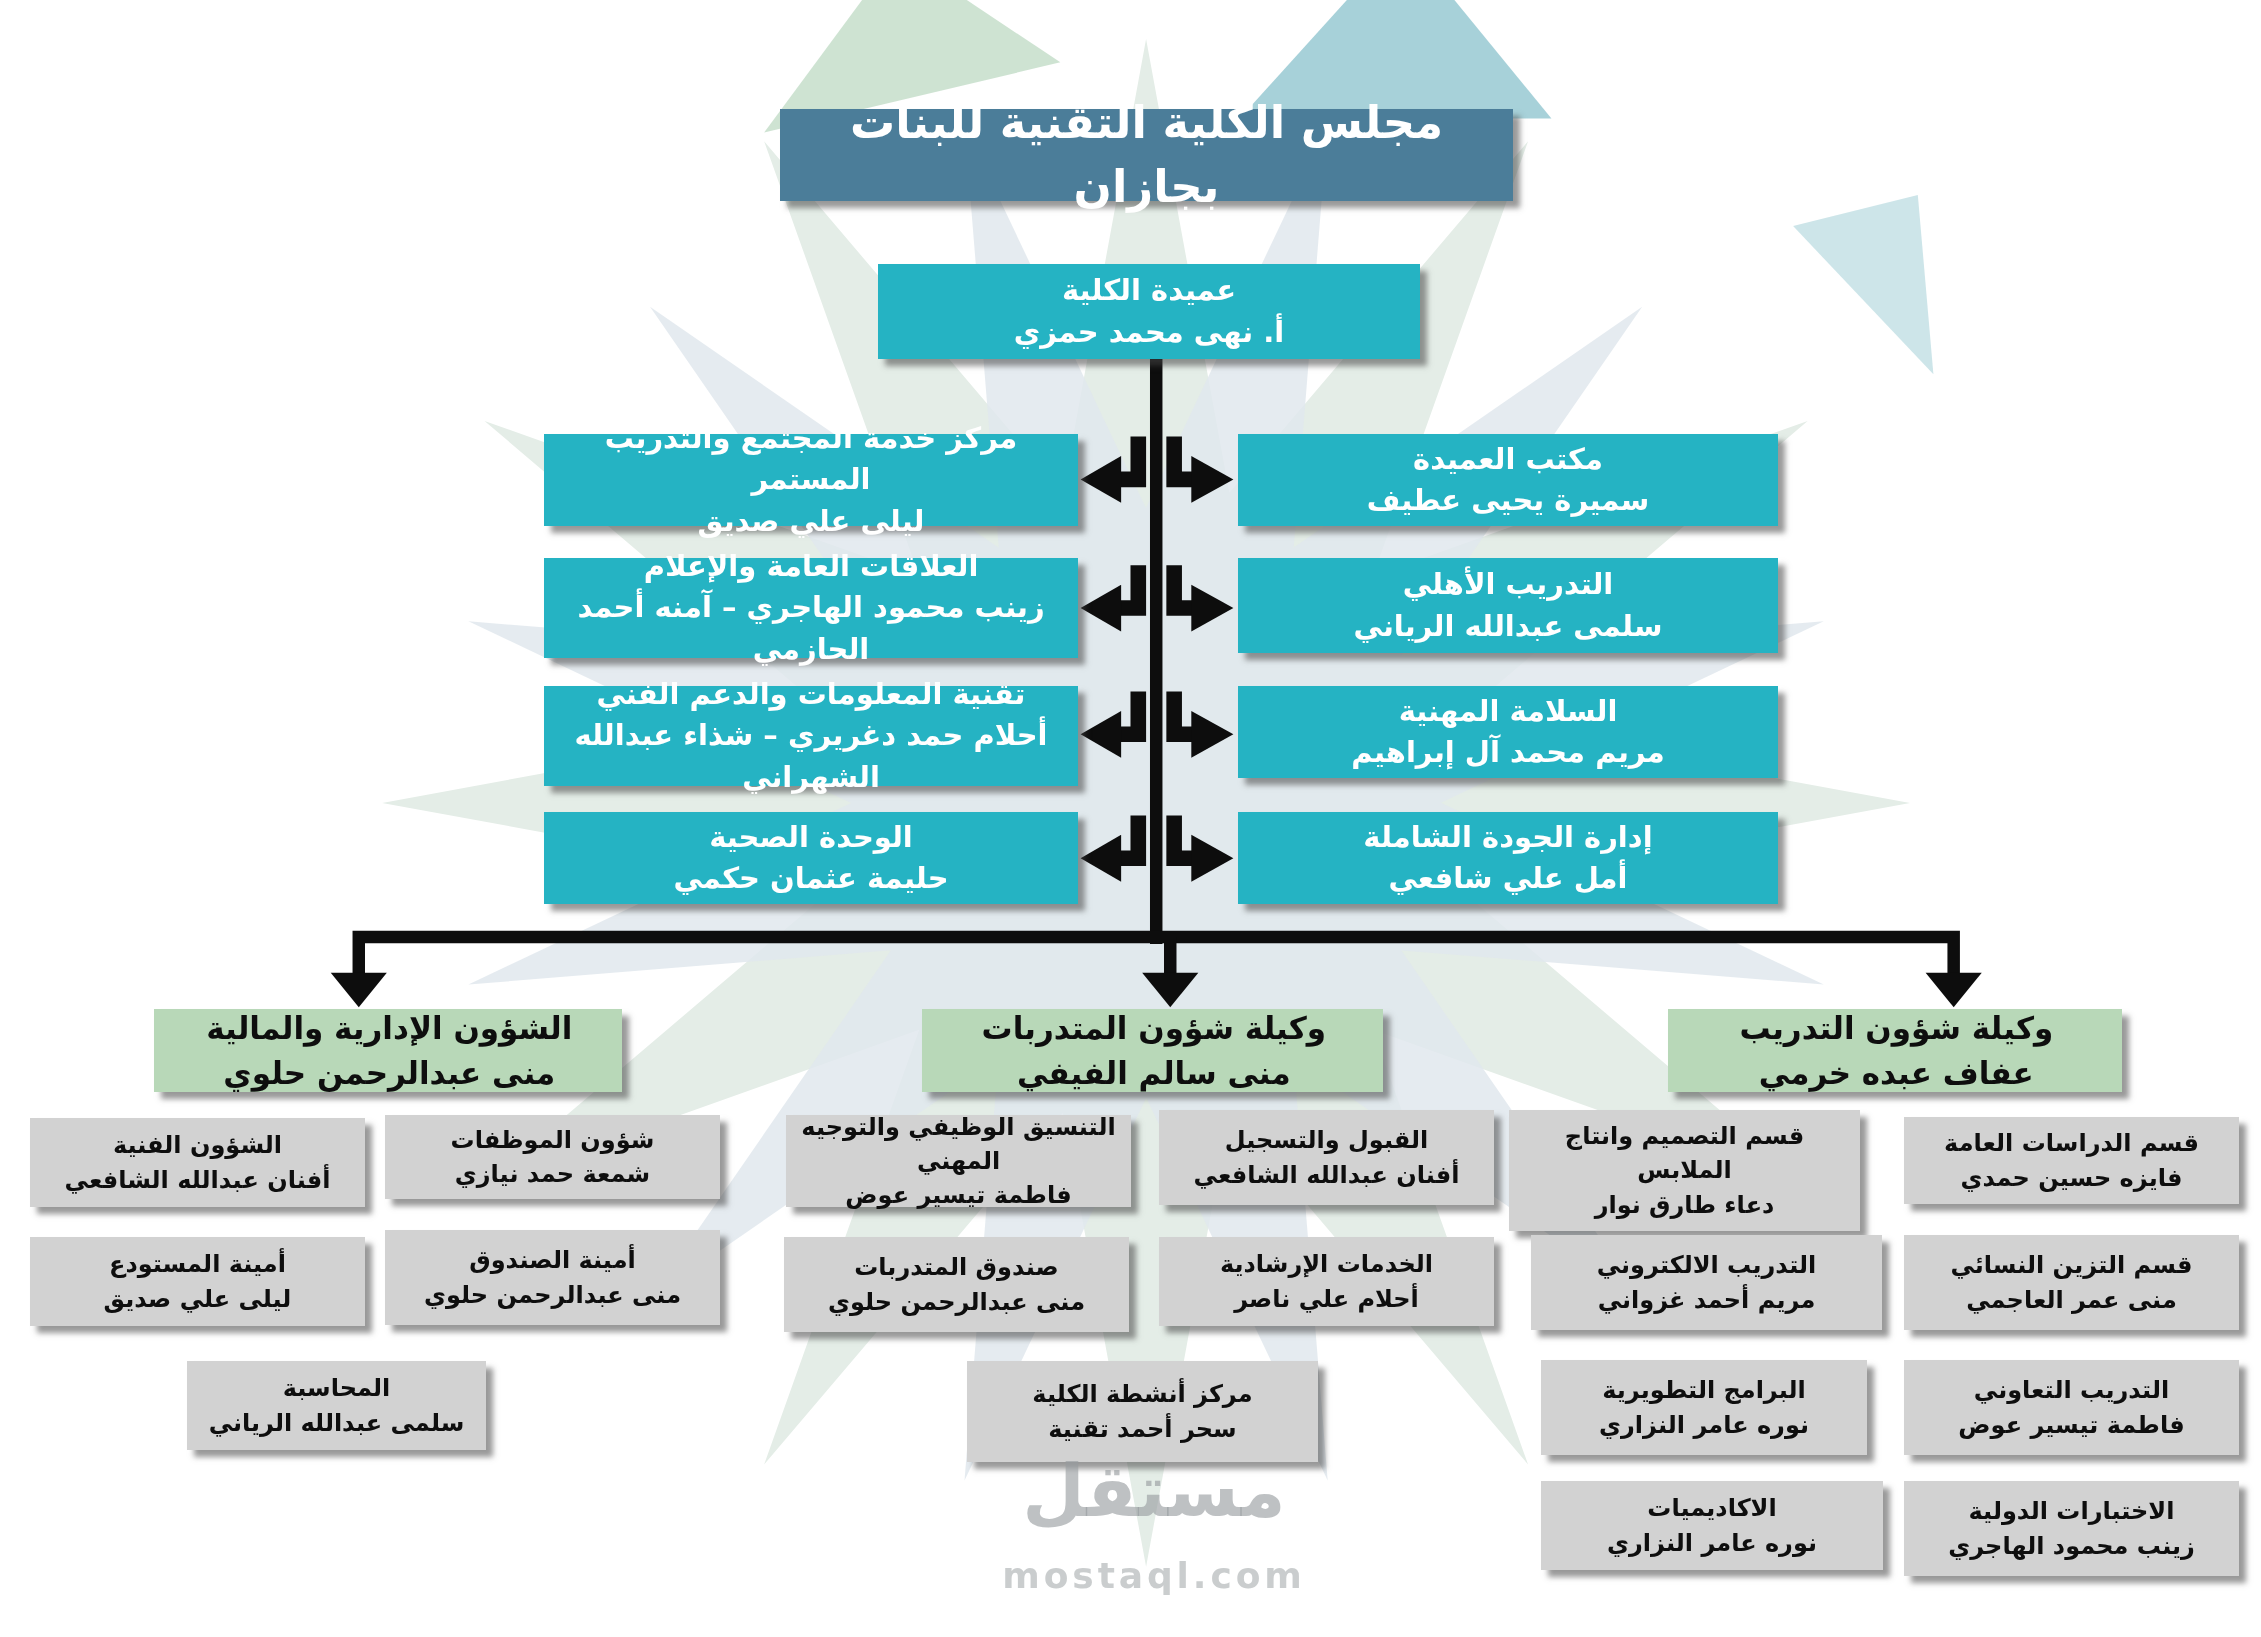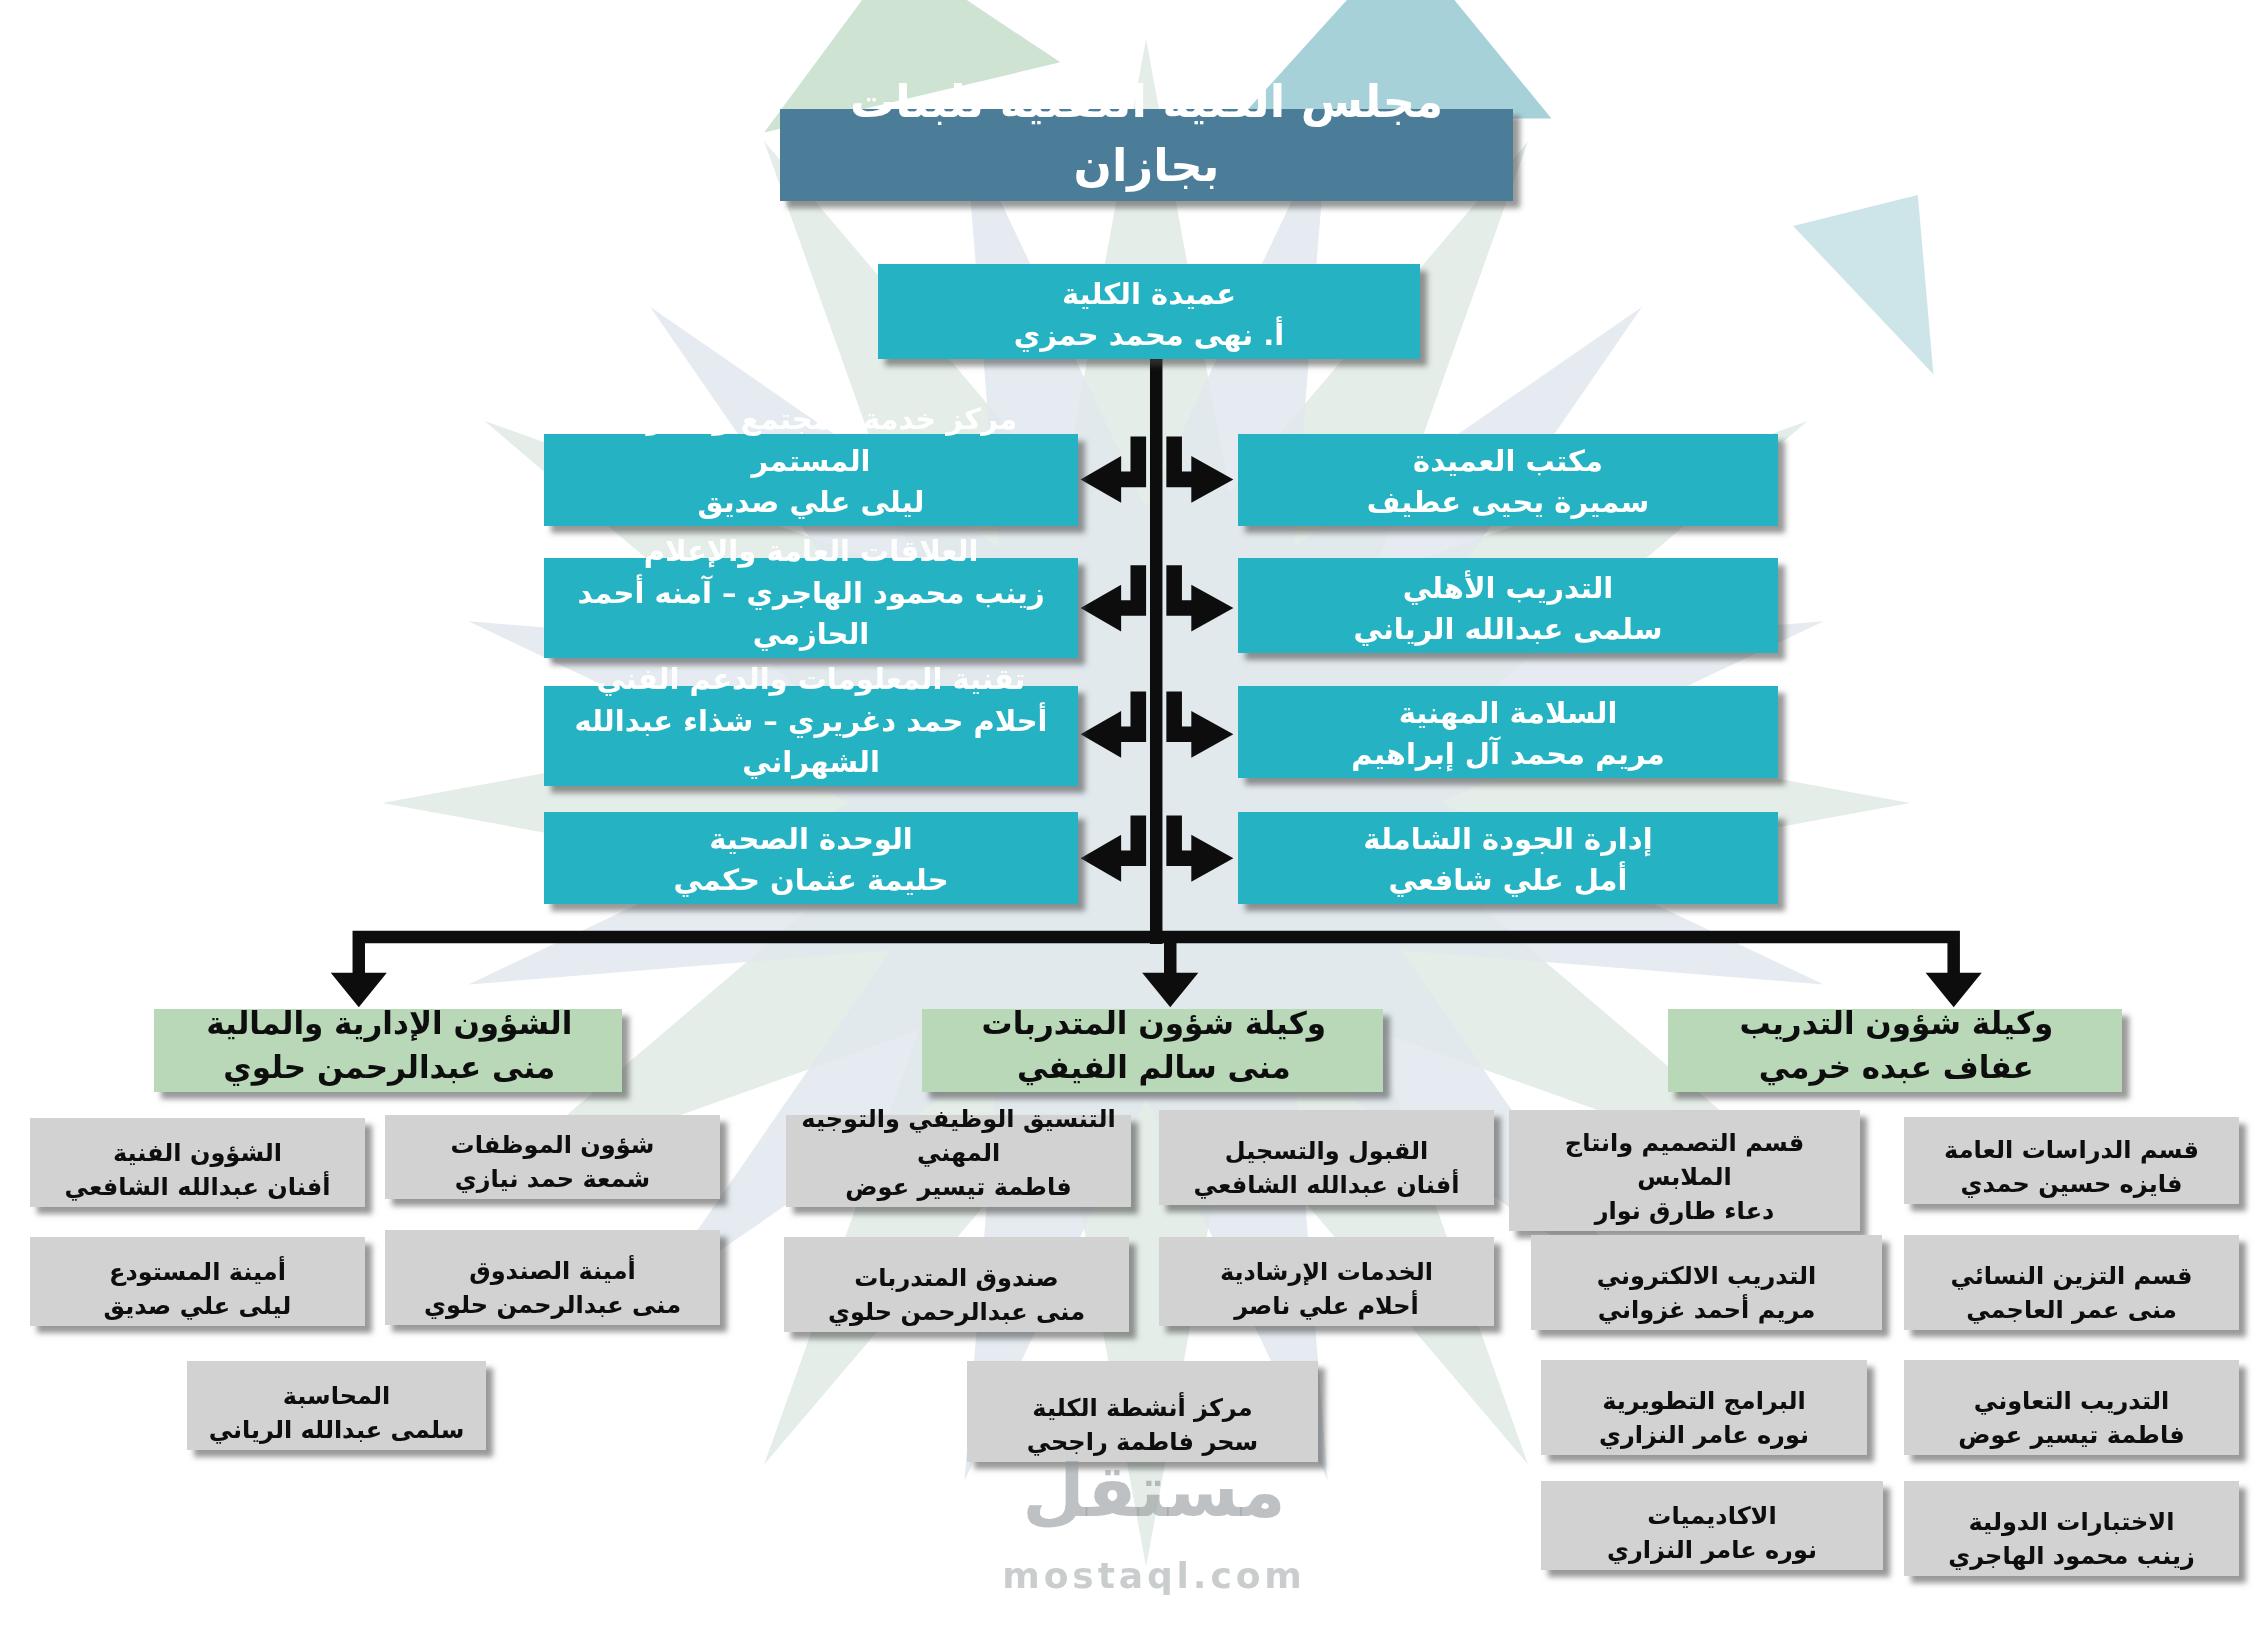--- a/index.html
+++ b/index.html
@@ -1,19 +1,19 @@
 <!DOCTYPE html>
 <html lang="ar" style="font-size:12.5px"><head>
 <meta charset="utf-8">
 <style>
   html,body{margin:0;padding:0;background:#ffffff;}
   body{width:2261px;height:1637px;position:relative;overflow:hidden;
        font-family:"DejaVu Sans", sans-serif;}
   .layer{position:absolute;left:0;top:0;pointer-events:none;}
-  .box{position:absolute;display:flex;flex-direction:column;justify-content:flex-end;
+  .box{position:absolute;display:flex;flex-direction:column;justify-content:center;
        align-items:center;text-align:center;font-weight:bold;box-sizing:border-box;
        padding:3.1px 9.4px;line-height:1.42;
        box-shadow:7px 7px 5.5px rgba(70,70,70,.55);}
   .header{background:#4b7d99;color:#ffffff;font-size:45px;letter-spacing:0.8px;}
   .teal{background:#25b3c3;color:#ffffff;font-size:29px;}
   .green{background:#b8d8b8;color:#0e0e0e;font-size:31px;padding-left:12px;}
   .gray{background:#d2d2d2;color:#0e0e0e;font-size:24px;}
   .t,.n{width:100%;}
   .wm{position:absolute;left:881px;top:1452px;width:546px;text-align:center;}
   .wm-ar{font-size:72px;font-weight:bold;color:rgba(150,155,158,.62);line-height:1.1;}
@@ -152,21 +152,21 @@
 <div class="box gray" style="left:784px;top:1237px;width:345px;height:95px">
   <div class="t">صندوق المتدربات</div>
   <div class="n">منى عبدالرحمن حلوي</div>
 </div>
 <div class="box gray" style="left:1159px;top:1237px;width:335px;height:89px">
   <div class="t">الخدمات الإرشادية</div>
   <div class="n">أحلام علي ناصر</div>
 </div>
 <div class="box gray" style="left:967px;top:1361px;width:351px;height:101px">
   <div class="t">مركز أنشطة الكلية</div>
-  <div class="n">سحر فاطمة راجحي</div>
+  <div class="n">سحر أحمد تقنية</div>
 </div>
 
 <div class="box gray" style="left:1509px;top:1110px;width:351px;height:121px">
   <div class="t">قسم التصميم وانتاج الملابس</div>
   <div class="n">دعاء طارق نوار</div>
 </div>
 <div class="box gray" style="left:1531px;top:1235px;width:351px;height:95px">
   <div class="t">التدريب الالكتروني</div>
   <div class="n">مريم أحمد غزواني</div>
 </div>

